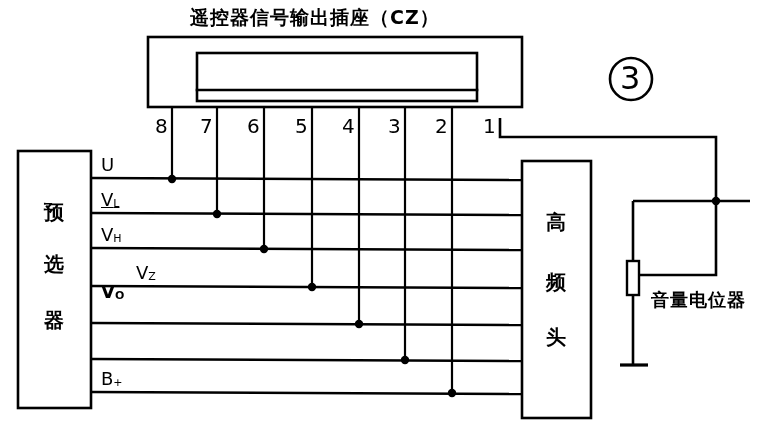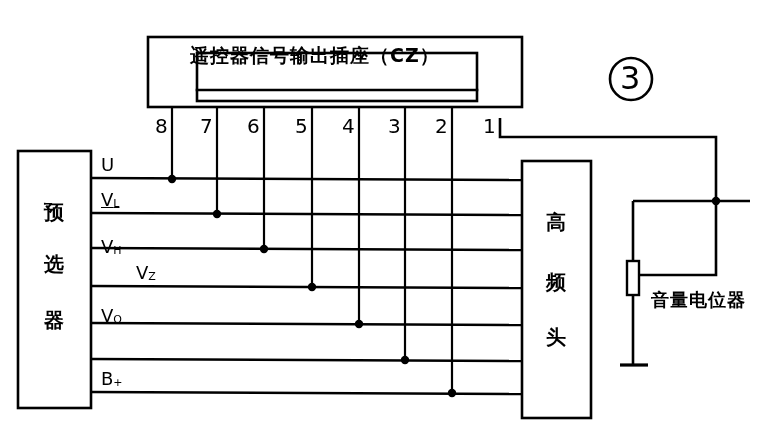--- a/index.html
+++ b/index.html
@@ -71,41 +71,41 @@
     <polyline points="640,275 716,275 716,201"></polyline>
 
     <line x1="633" y1="295" x2="633" y2="365"></line>
     <line x1="620" y1="365" x2="648" y2="365" stroke-width="3.2"></line>
   </g>
   <circle cx="716" cy="201" r="4.2" fill="#000"></circle>
 
   <circle cx="631" cy="79" r="21" stroke="#000" stroke-width="2.6" fill="none"></circle>
 </svg>
 
-<div class="txt title" style="left:190px; top:8px;margin-top:38px;">遥控器信号输出插座（CZ）</div>
+<div class="txt title" style="left:190px; top:8px;">遥控器信号输出插座（CZ）</div>
 
 <div class="txt fig" style="left:620px; top:62px;">3</div>
 
 <div id="pin-labels">
     <div class="txt pin" style="left: 155px; top: 116px;">8</div>
     <div class="txt pin" style="left: 200px; top: 116px;">7</div>
     <div class="txt pin" style="left: 247px; top: 116px;">6</div>
     <div class="txt pin" style="left: 295px; top: 116px;">5</div>
     <div class="txt pin" style="left: 342px; top: 116px;">4</div>
     <div class="txt pin" style="left: 388px; top: 116px;">3</div>
     <div class="txt pin" style="left: 435px; top: 116px;">2</div>
     <div class="txt pin" style="left: 483px; top: 116px;">1</div>
   </div>
 
 <div id="sig-labels">
     <div class="txt sig" style="left: 101px; top: 156px;"><span>U</span></div>
     <div class="txt sig" style="left: 101px; top: 191px; text-decoration: underline;"><span>V</span><sub>L</sub></div>
-    <div class="txt sig" style="left: 101px; top: 226px; margin-top: 12px;"><span>V</span><sub>H</sub></div>
+    <div class="txt sig" style="left: 101px; top: 226px;"><span>V</span><sub>H</sub></div>
     <div class="txt sig" style="left: 101px; top: 264px; margin-left: 35px;"><span>V</span><sub>Z</sub></div>
-    <div class="txt sig" style="left: 101px; top: 307px;"><span>V</span><sub>O</sub></div>
+    <div class="txt sig" style="left: 101px; top: 283px; font-weight: bold;"><span>V</span><sub>O</sub></div>
     <div class="txt sig" style="left: 101px; top: 370px;"><span>B</span><sub>+</sub></div>
   </div>
 
 <div class="txt cjk" style="left:44px; top:202px;">预</div>
 <div class="txt cjk" style="left:44px; top:254px;">选</div>
 <div class="txt cjk" style="left:44px; top:310px;">器</div>
 
 <div class="txt cjk" style="left:546px; top:212px;">高</div>
 <div class="txt cjk" style="left:546px; top:272px;">频</div>
 <div class="txt cjk" style="left:546px; top:327px;">头</div>

